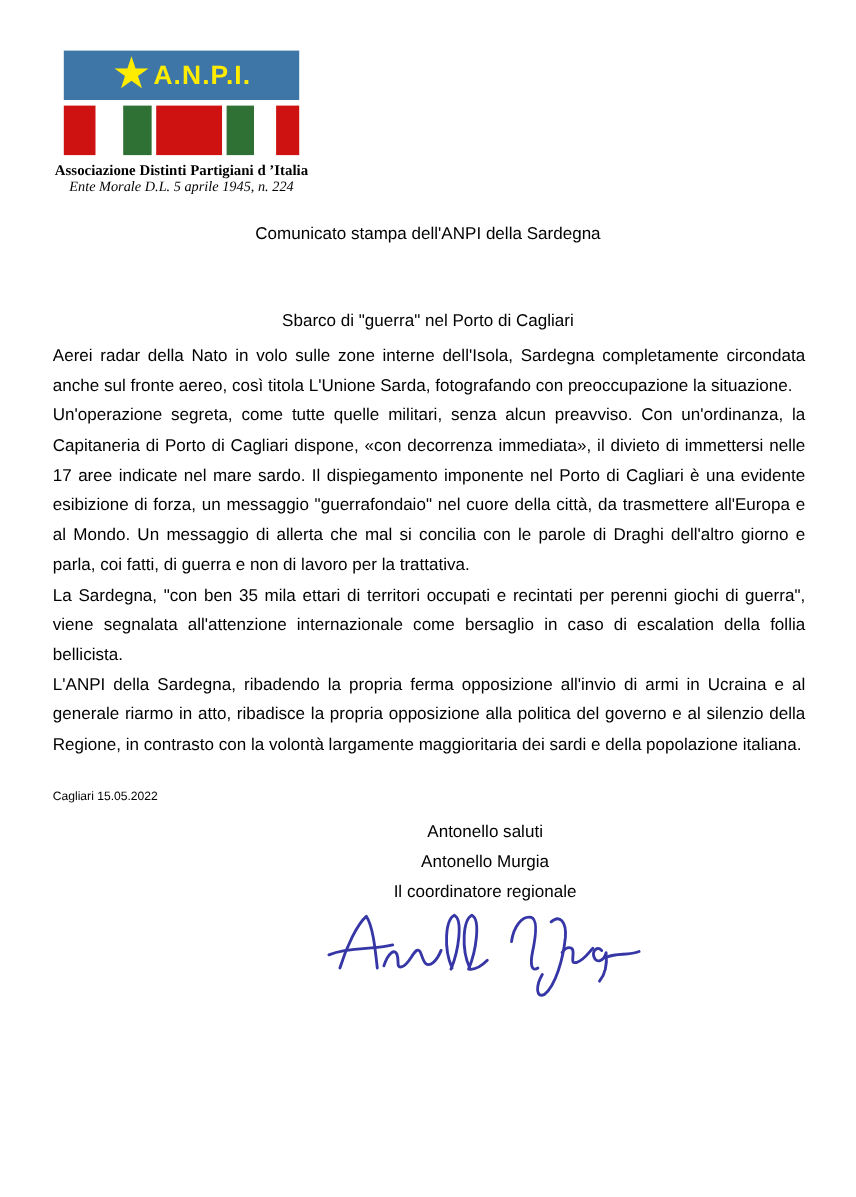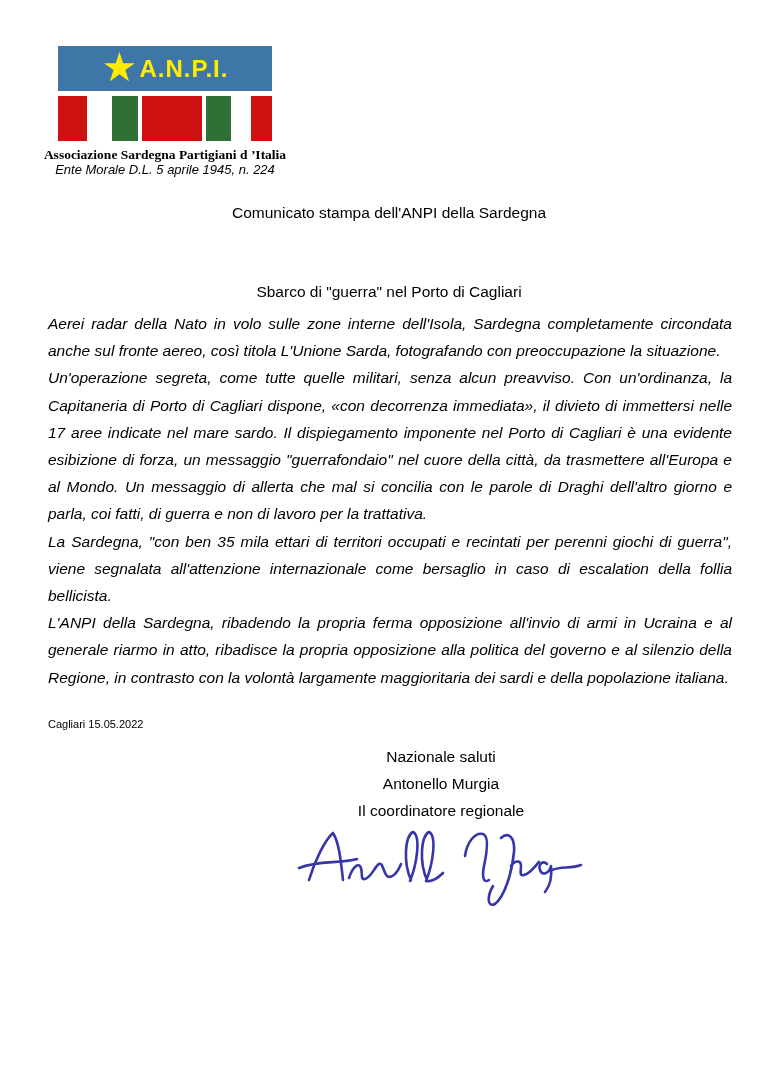--- a/index.html
+++ b/index.html
@@ -42,39 +42,38 @@
   .st-g2{flex:13;background:var(--green,#2f7135);}
   .st-w2{flex:10;background:#ffffff;}
   .st-r2{flex:11;background:var(--red,#ce1212);}
   .logo-caption1{
     margin-top:6px;
     font-family:"Liberation Serif",serif;
     font-weight:bold;font-size:13.5px;line-height:15px;
     white-space:nowrap;
   }
   .logo-caption2{
-    font-family:Liberation Sans, sans-serif;
+    font-family:Liberation Serif, serif;
     font-style:italic;font-size:13px;line-height:15px;
     white-space:nowrap;
   }
 
   
   .doc-title{
     position:absolute;top:204px;left:0;width:778px;
     text-align:center;font-size:15.5px;
   }
   .doc-subtitle{
     position:absolute;top:283px;left:0;width:778px;
     text-align:center;font-size:15.5px;
   }
   .body-text{
     position:absolute;top:310px;left:48px;width:684px;
     font-size:15.5px;line-height:27.2px;
     text-align:justify;
-    font-style:italic;
   }
   .body-text p{margin:0;}
   .date-line{
     position:absolute;top:718px;left:48px;
     font-size:11px;
   }
   .closing{
     position:absolute;top:743px;left:104px;width:674px;
     text-align:center;font-size:15.5px;line-height:27.2px;
   }
@@ -104,39 +103,39 @@
         <span class="st-w1"></span>
         <span class="st-g1"></span>
         <span class="st-t1"></span>
         <span class="st-rw"></span>
         <span class="st-t2"></span>
         <span class="st-g2"></span>
         <span class="st-w2"></span>
         <span class="st-r2"></span>
       </div>
     </div>
-    <div class="logo-caption1">Associazione Sardegna Partigiani d ’Italia</div>
+    <div class="logo-caption1">Associazione Distinti Partigiani d ’Italia</div>
     <div class="logo-caption2">Ente Morale D.L. 5 aprile 1945, n. 224</div>
   </header>
 
   <div class="doc-title">Comunicato stampa dell'ANPI della Sardegna</div>
 
   <div class="doc-subtitle">Sbarco di "guerra" nel Porto di Cagliari</div>
 
   <div class="body-text">
     <p>Aerei radar della Nato in volo sulle zone interne dell'Isola, Sardegna completamente circondata anche sul fronte aereo, così titola L'Unione Sarda, fotografando con preoccupazione la situazione.</p>
     <p>Un'operazione segreta, come tutte quelle militari, senza alcun preavviso. Con un'ordinanza, la Capitaneria di Porto di Cagliari dispone, «con decorrenza immediata», il divieto di immettersi nelle 17 aree indicate nel mare sardo. Il dispiegamento imponente nel Porto di Cagliari è una evidente esibizione di forza, un messaggio "guerrafondaio" nel cuore della città, da trasmettere all'Europa e al Mondo. Un messaggio di allerta che mal si concilia con le parole di Draghi dell'altro giorno e parla, coi fatti, di guerra e non di lavoro per la trattativa.</p>
     <p>La Sardegna, "con ben 35 mila ettari di territori occupati e recintati per perenni giochi di guerra", viene segnalata all'attenzione internazionale come bersaglio in caso di escalation della follia bellicista.</p>
     <p>L'ANPI della Sardegna, ribadendo la propria ferma opposizione all'invio di armi in Ucraina e al generale riarmo in atto, ribadisce la propria opposizione alla politica del governo e al silenzio della Regione, in contrasto con la volontà largamente maggioritaria dei sardi e della popolazione italiana.</p>
   </div>
 
   <div class="date-line">Cagliari 15.05.2022</div>
 
   <div class="closing">
-    <div>Nazionale saluti</div>
+    <div>Antonello saluti</div>
     <div>Antonello Murgia</div>
     <div>Il coordinatore regionale</div>
   </div>
 
   <svg class="signature" viewBox="0 0 290 92" aria-hidden="true">
     <path d="M14,62 C20,42 30,22 38,15 C44,24 46,44 48,62"></path>
     <path d="M4,50 C24,42 44,46 62,41"></path>
     <path d="M54,60 C58,48 64,44 66,50 C68,56 65,62 70,61 C76,60 80,48 84,46 C88,44 88,54 92,58 C96,61 102,56 106,46"></path>
     <path d="M116,62 C108,44 110,18 118,14 C126,18 122,46 115,63"></path>
     <path d="M132,62 C124,44 126,18 134,14 C142,18 138,46 131,63 C136,64 142,61 148,55"></path>

